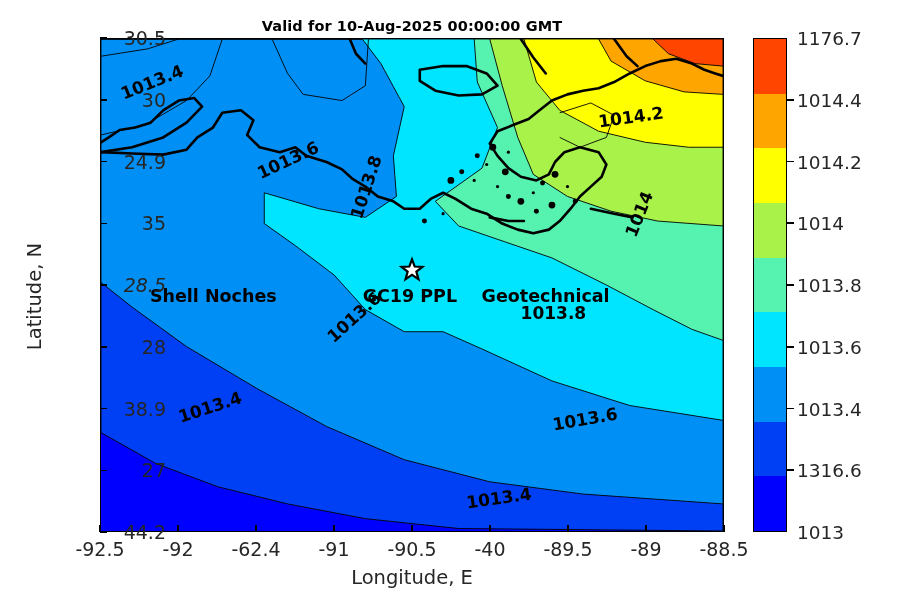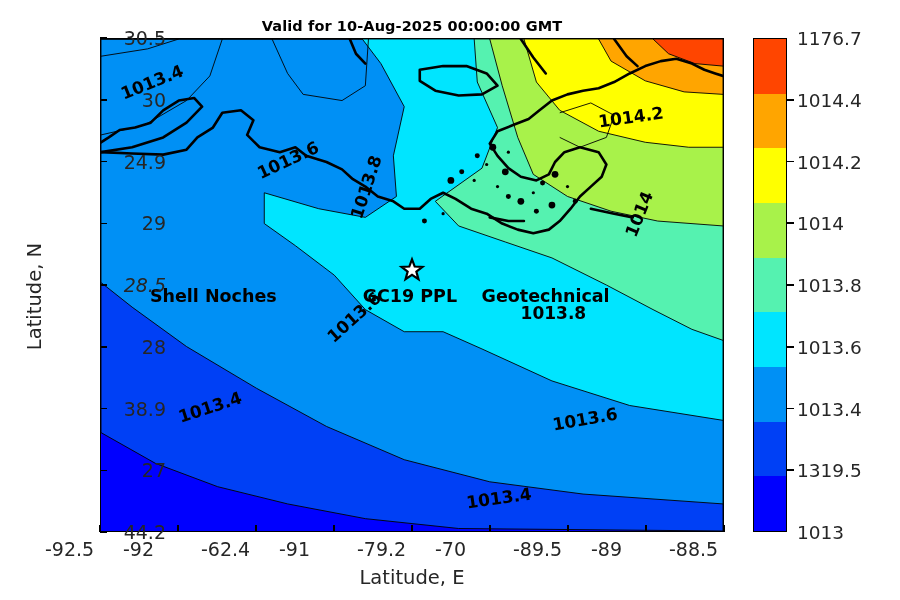--- a/index.html
+++ b/index.html
@@ -13,21 +13,21 @@
 
   
   .plotbox{position:absolute;left:100px;top:38px;width:624px;height:494px;
            border:1.4px solid #000;box-sizing:border-box;overflow:hidden;
            background:#00a8f3;}
   .plotsvg{position:absolute;left:0;top:0;width:100%;height:100%;display:block;}
 
   
   .ylab{position:absolute;right:734px;text-align:right;width:70px;
         font-size:19px;color:#262626;transform:translateY(-50%);}
-  .xlab{position:absolute;top:538px;text-align:left;width:110px;
+  .xlab{position:absolute;top:538px;text-align:center;width:110px;
         font-size:19px;color:#262626;transform:translateX(-55px);}
   .ytitle{position:absolute;left:-86px;top:285px;width:240px;text-align:center;
           font-size:19.5px;color:#262626;transform:rotate(-90deg);}
   .xtitle{position:absolute;left:100px;top:566px;width:624px;text-align:center;
           font-size:19.5px;color:#262626;}
 
   
   .tick{position:absolute;background:#000;}
 
   
@@ -135,49 +135,49 @@
       <div class="ylab" style="top: 532px;">44.2</div>
       <div class="tick" style="left: 100px; top: 469.55px; width: 7px; height: 1.5px;"></div>
       <div class="ylab" style="top: 470.25px;">27</div>
       <div class="tick" style="left: 100px; top: 407.8px; width: 7px; height: 1.5px;"></div>
       <div class="ylab" style="top: 408.5px;">38.9</div>
       <div class="tick" style="left: 100px; top: 346.05px; width: 7px; height: 1.5px;"></div>
       <div class="ylab" style="top: 346.75px;">28</div>
       <div class="tick" style="left: 100px; top: 284.3px; width: 7px; height: 1.5px;"></div>
       <div class="ylab" style="top: 285px; font-style: italic;">28.5</div>
       <div class="tick" style="left: 100px; top: 222.55px; width: 7px; height: 1.5px;"></div>
-      <div class="ylab" style="top: 223.25px;">29</div>
+      <div class="ylab" style="top: 223.25px;">35</div>
       <div class="tick" style="left: 100px; top: 160.8px; width: 7px; height: 1.5px;"></div>
       <div class="ylab" style="top: 161.5px;">24.9</div>
       <div class="tick" style="left: 100px; top: 99.05px; width: 7px; height: 1.5px;"></div>
       <div class="ylab" style="top: 99.75px;">30</div>
       <div class="tick" style="left: 100px; top: 37.3px; width: 7px; height: 1.5px;"></div>
       <div class="ylab" style="top: 38px;">30.5</div>
       <div class="tick" style="left: 99.3px; top: 525px; width: 1.5px; height: 7px;"></div>
       <div class="xlab" style="left: 100px;">-92.5</div>
       <div class="tick" style="left: 177.3px; top: 525px; width: 1.5px; height: 7px;"></div>
       <div class="xlab" style="left: 178px;">-92</div>
       <div class="tick" style="left: 255.3px; top: 525px; width: 1.5px; height: 7px;"></div>
       <div class="xlab" style="left: 256px;">-62.4</div>
       <div class="tick" style="left: 333.3px; top: 525px; width: 1.5px; height: 7px;"></div>
       <div class="xlab" style="left: 334px;">-91</div>
       <div class="tick" style="left: 411.3px; top: 525px; width: 1.5px; height: 7px;"></div>
-      <div class="xlab" style="left: 412px;">-79.2</div>
+      <div class="xlab" style="left: 412px;">-90.5</div>
       <div class="tick" style="left: 489.3px; top: 525px; width: 1.5px; height: 7px;"></div>
-      <div class="xlab" style="left: 490px;">-70</div>
+      <div class="xlab" style="left: 490px;">-40</div>
       <div class="tick" style="left: 567.3px; top: 525px; width: 1.5px; height: 7px;"></div>
       <div class="xlab" style="left: 568px;">-89.5</div>
       <div class="tick" style="left: 645.3px; top: 525px; width: 1.5px; height: 7px;"></div>
       <div class="xlab" style="left: 646px;">-89</div>
       <div class="tick" style="left: 723.3px; top: 525px; width: 1.5px; height: 7px;"></div>
       <div class="xlab" style="left: 724px;">-88.5</div>
     </div>
 
   <div class="ytitle">Latitude, N</div>
-  <div class="xtitle">Latitude, E</div>
+  <div class="xtitle">Longitude, E</div>
 
   <div class="cbar" id="cbar">
       <div class="cband" style="background: rgb(255, 69, 0);"></div>
       <div class="cband" style="background: rgb(255, 165, 0);"></div>
       <div class="cband" style="background: rgb(255, 255, 0);"></div>
       <div class="cband" style="background: rgb(168, 242, 74);"></div>
       <div class="cband" style="background: rgb(85, 242, 176);"></div>
       <div class="cband" style="background: rgb(0, 229, 255);"></div>
       <div class="cband" style="background: rgb(0, 144, 245);"></div>
       <div class="cband" style="background: rgb(0, 64, 245);"></div>
@@ -191,17 +191,17 @@
       <div class="cblab" style="top: 161.5px;">1014.2</div>
       <div class="cbtick" style="top: 222.45px;"></div>
       <div class="cblab" style="top: 223.25px;">1014</div>
       <div class="cbtick" style="top: 284.2px;"></div>
       <div class="cblab" style="top: 285px;">1013.8</div>
       <div class="cbtick" style="top: 345.95px;"></div>
       <div class="cblab" style="top: 346.75px;">1013.6</div>
       <div class="cbtick" style="top: 407.7px;"></div>
       <div class="cblab" style="top: 408.5px;">1013.4</div>
       <div class="cbtick" style="top: 469.45px;"></div>
-      <div class="cblab" style="top: 470.25px;">1319.5</div>
+      <div class="cblab" style="top: 470.25px;">1316.6</div>
       <div class="cblab" style="top: 532px;">1013</div>
     </div>
 
 </div>
 
 </body></html>

